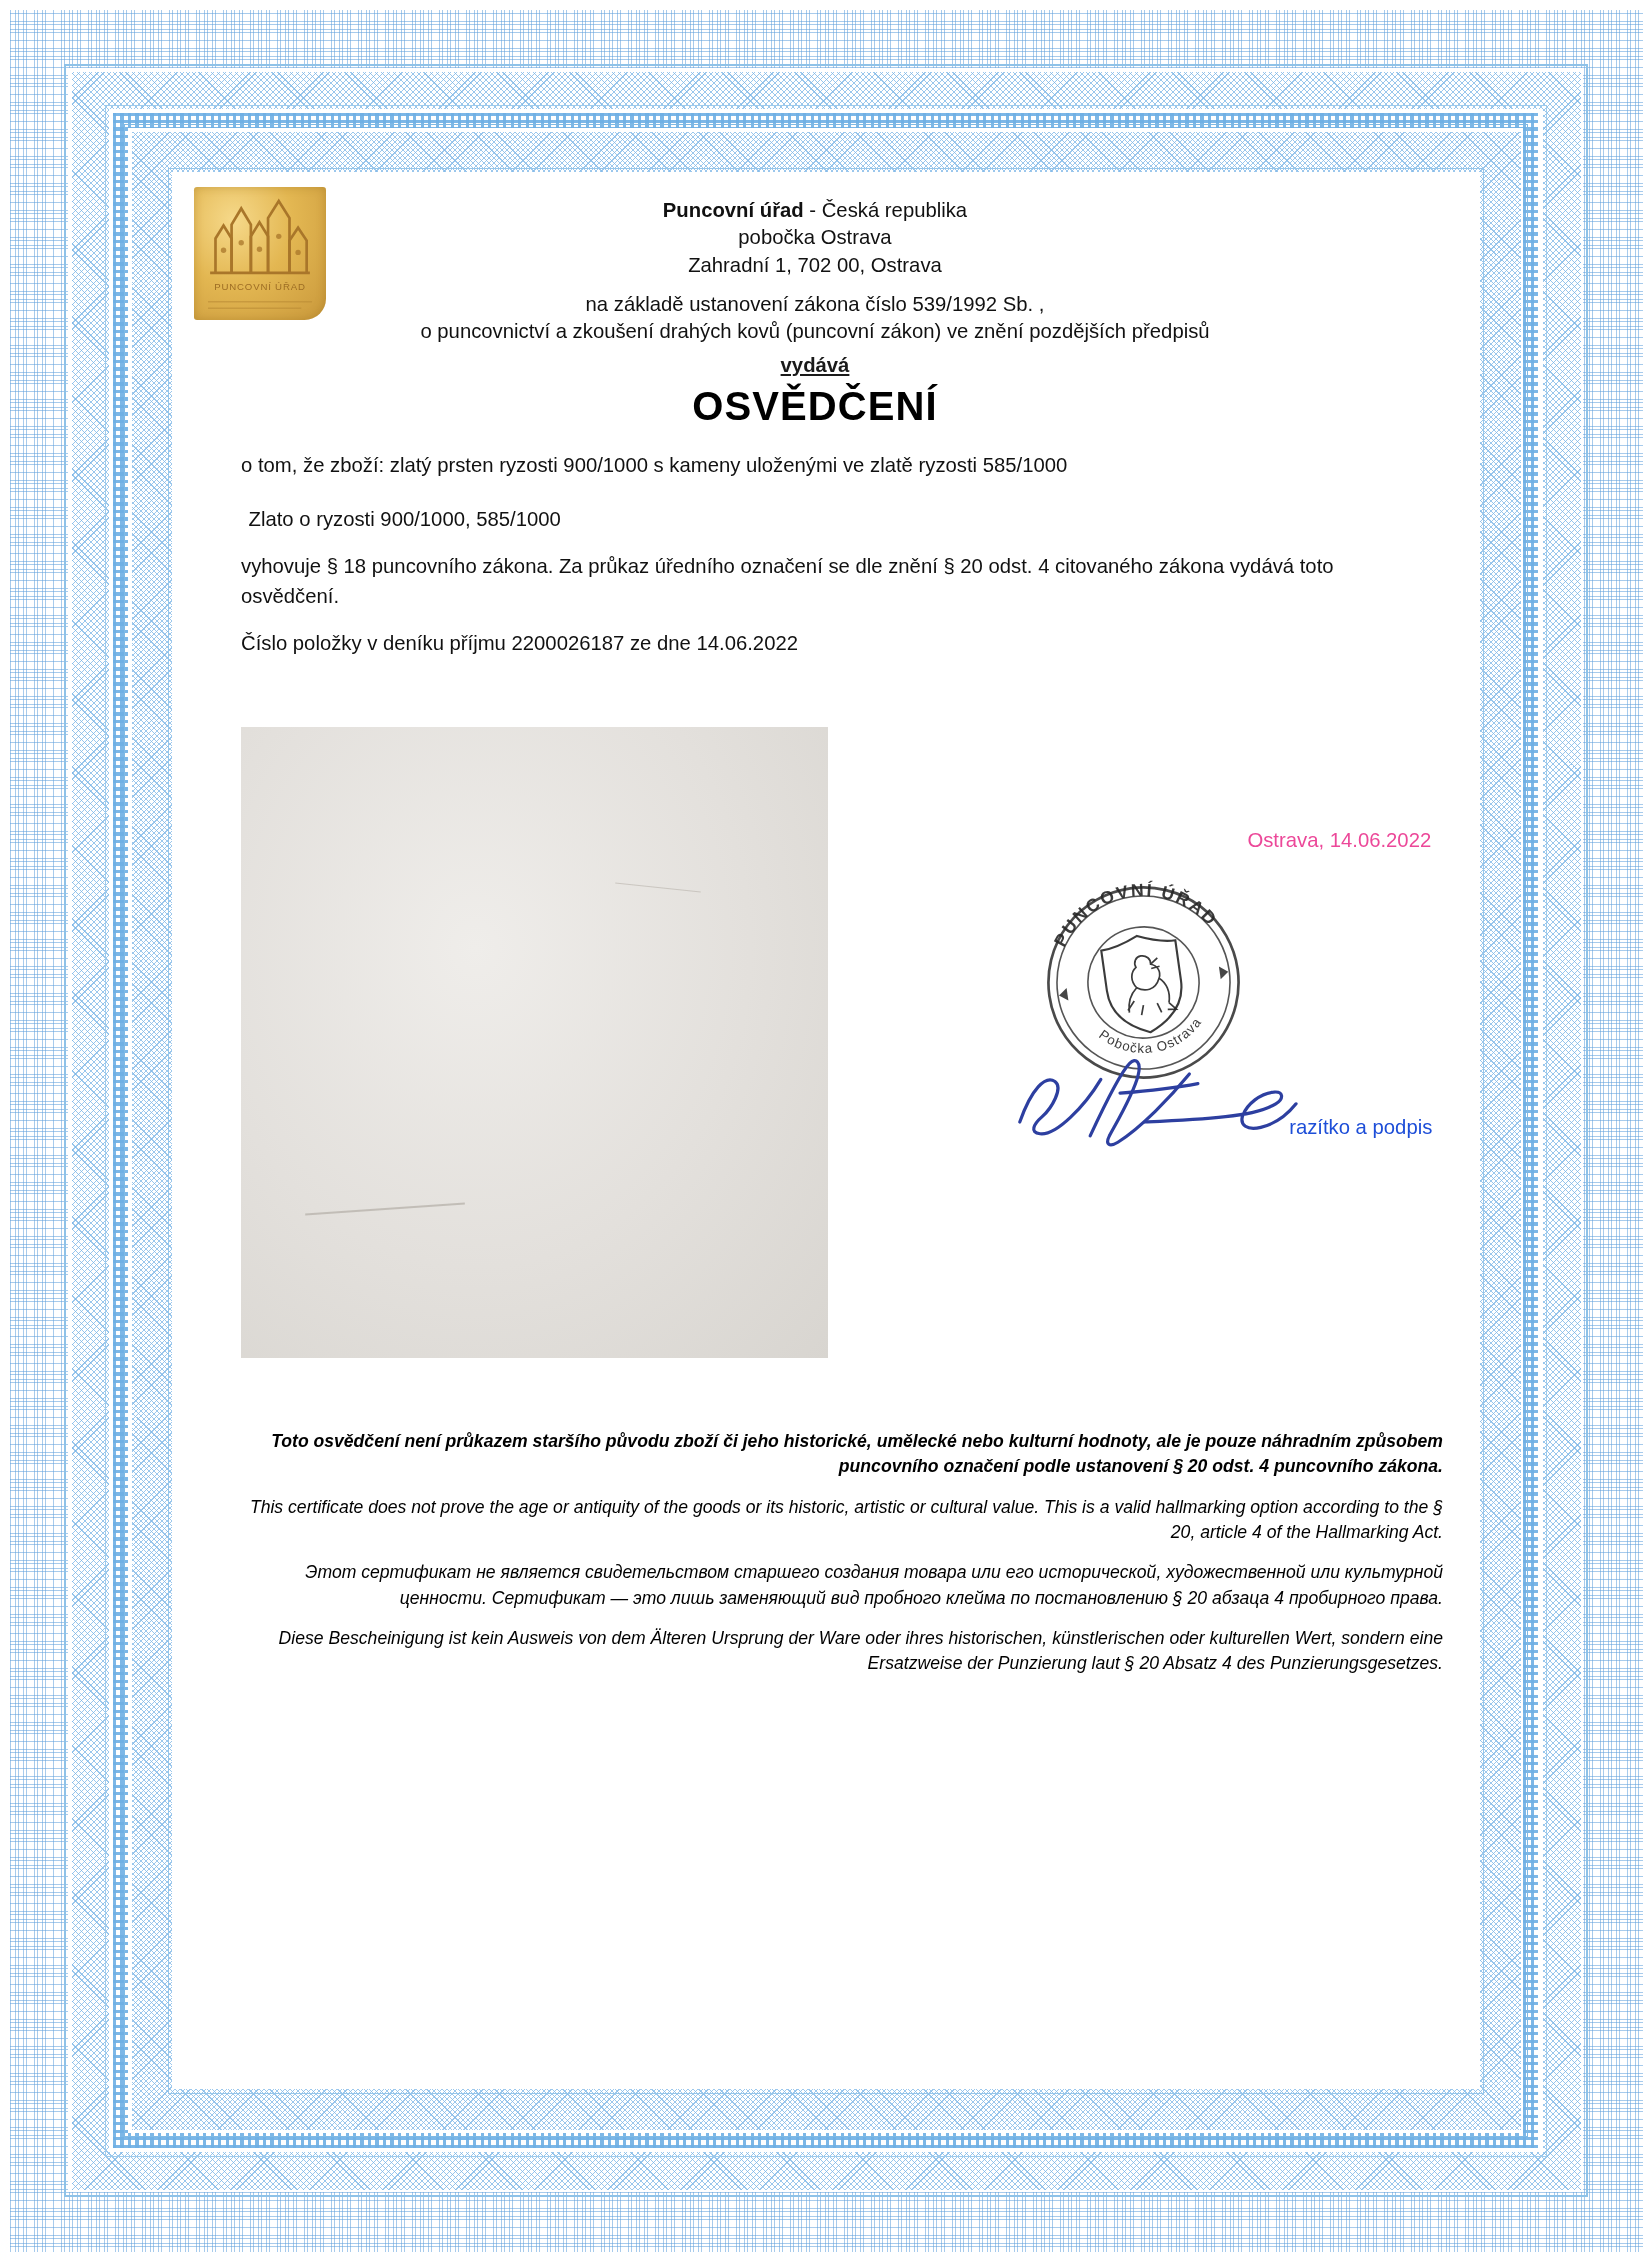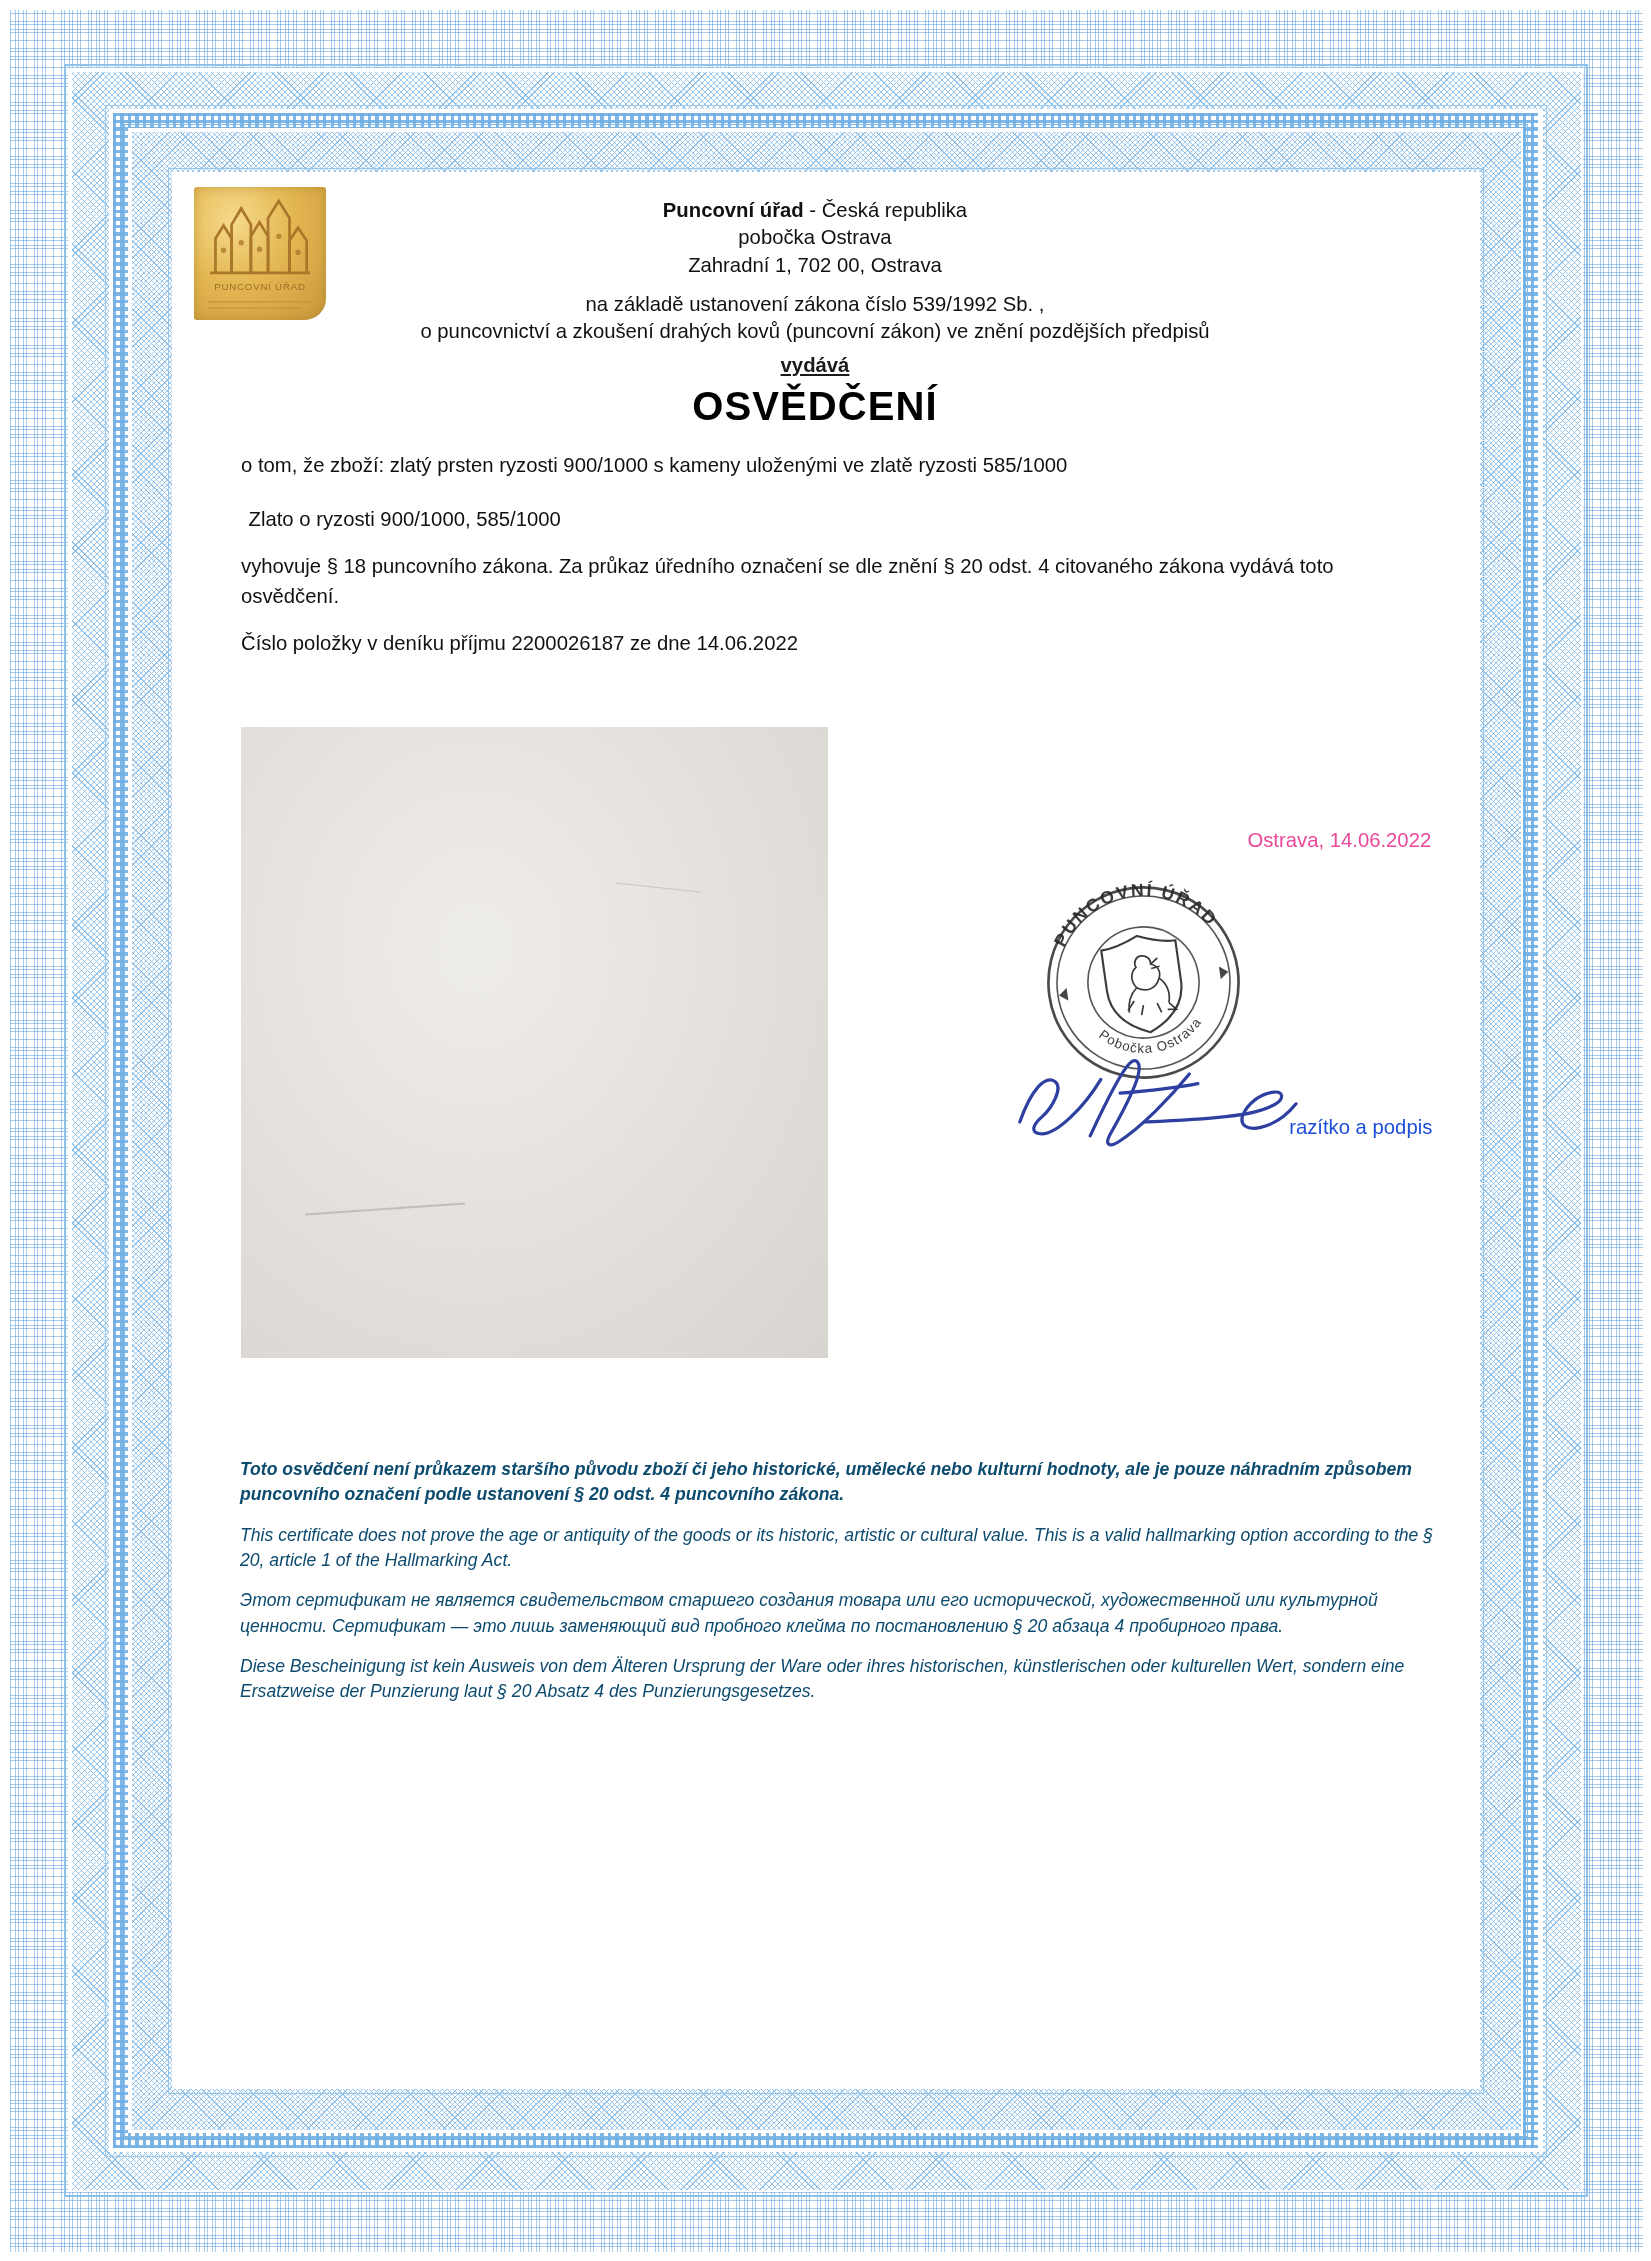--- a/index.html
+++ b/index.html
@@ -241,25 +241,26 @@
     left: 160px;
     top: 213px;
     width: 299px;
     height: 128px;
   }
 
   
   .footer-block {
     position: absolute;
     left: 58px;
-    top: 1280px;
+    top: 1252px;
     width: 1203px;
     font-size: 17.6px;
     line-height: 1.44;
-    color: #0c4a6e;
+    color: #000000;
+    text-align: right;
   }
   .footer-block p { margin: 0 0 15px 0; font-style: italic; }
   .footer-block p.cz { font-weight: bold; }
 </style>
 </head>
 <body>
 
 <div class="certificate">
 
   <div class="border-layer band-outer"></div>
@@ -455,20 +456,20 @@
             <path d="M206 96 C256 92, 310 86, 352 78"></path>
           </g>
         </svg>
       </div>
 
       <div class="razitko-label">razítko a podpis</div>
     </div>
 
     <div class="footer-block">
       <p class="cz">Toto osvědčení není průkazem staršího původu zboží či jeho historické, umělecké nebo kulturní hodnoty, ale je pouze náhradním způsobem puncovního označení podle ustanovení § 20 odst. 4 puncovního zákona.</p>
-      <p>This certificate does not prove the age or antiquity of the goods or its historic, artistic or cultural value. This is a valid hallmarking option according to the § 20, article 1 of the Hallmarking Act.</p>
+      <p>This certificate does not prove the age or antiquity of the goods or its historic, artistic or cultural value. This is a valid hallmarking option according to the § 20, article 4 of the Hallmarking Act.</p>
       <p>Этот сертификат не является свидетельством старшего создания товара или его исторической, художественной или культурной ценности. Сертификат — это лишь заменяющий вид пробного клейма по постановлению § 20 абзаца 4 пробирного права.</p>
       <p>Diese Bescheinigung ist kein Ausweis von dem Älteren Ursprung der Ware oder ihres historischen, künstlerischen oder kulturellen Wert, sondern eine Ersatzweise der Punzierung laut § 20 Absatz 4 des Punzierungsgesetzes.</p>
     </div>
 
   </div>
 </div>
 
 
 </body></html>

